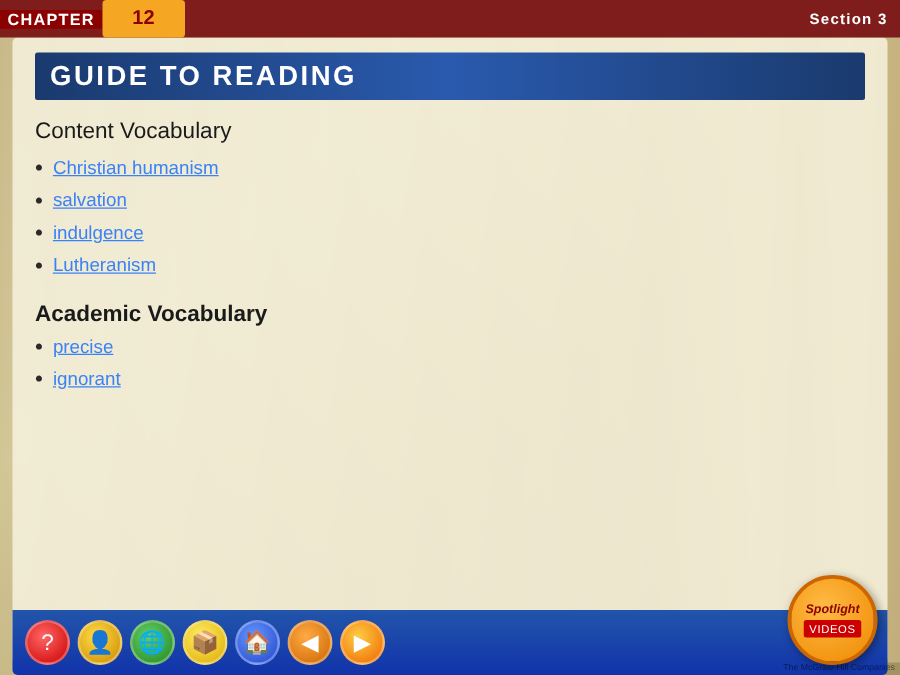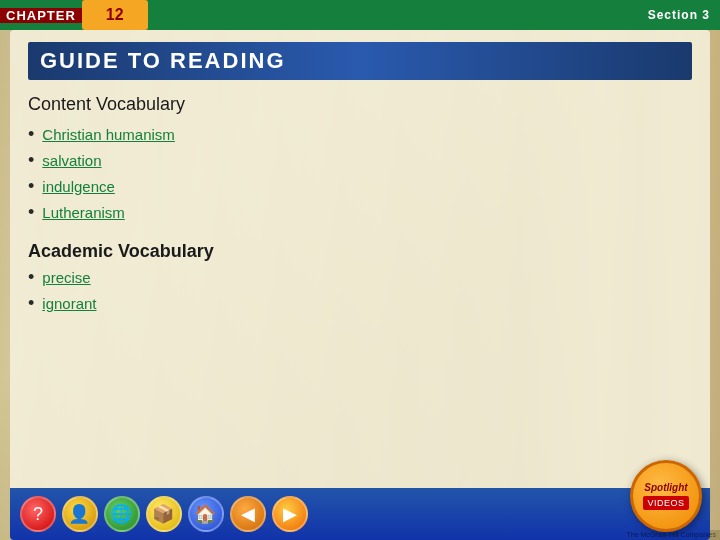--- a/index.html
+++ b/index.html
@@ -36,21 +36,21 @@
       opacity: 0.6;
     }
 
     
     .top-bar {
       position: absolute;
       top: 0;
       left: 0;
       right: 0;
       height: 30px;
-      background: #15803d;
+      background: #7f1d1d;
       z-index: 10;
       display: flex;
       align-items: center;
       justify-content: space-between;
     }
 
     .chapter-badge {
       display: flex;
       align-items: center;
       height: 100%;
@@ -132,21 +132,21 @@
     }
 
     .bullet {
       color: #2a2a2a;
       font-size: 18px;
       margin-right: 8px;
       line-height: 1;
     }
 
     .vocab-link {
-      color: #15803d;
+      color: #3b82f6;
       text-decoration: underline;
       cursor: pointer;
       font-size: 15px;
     }
 
     .academic-title {
       color: #1a1a1a;
       font-size: 18px;
       font-weight: bold;
       margin-bottom: 6px;

